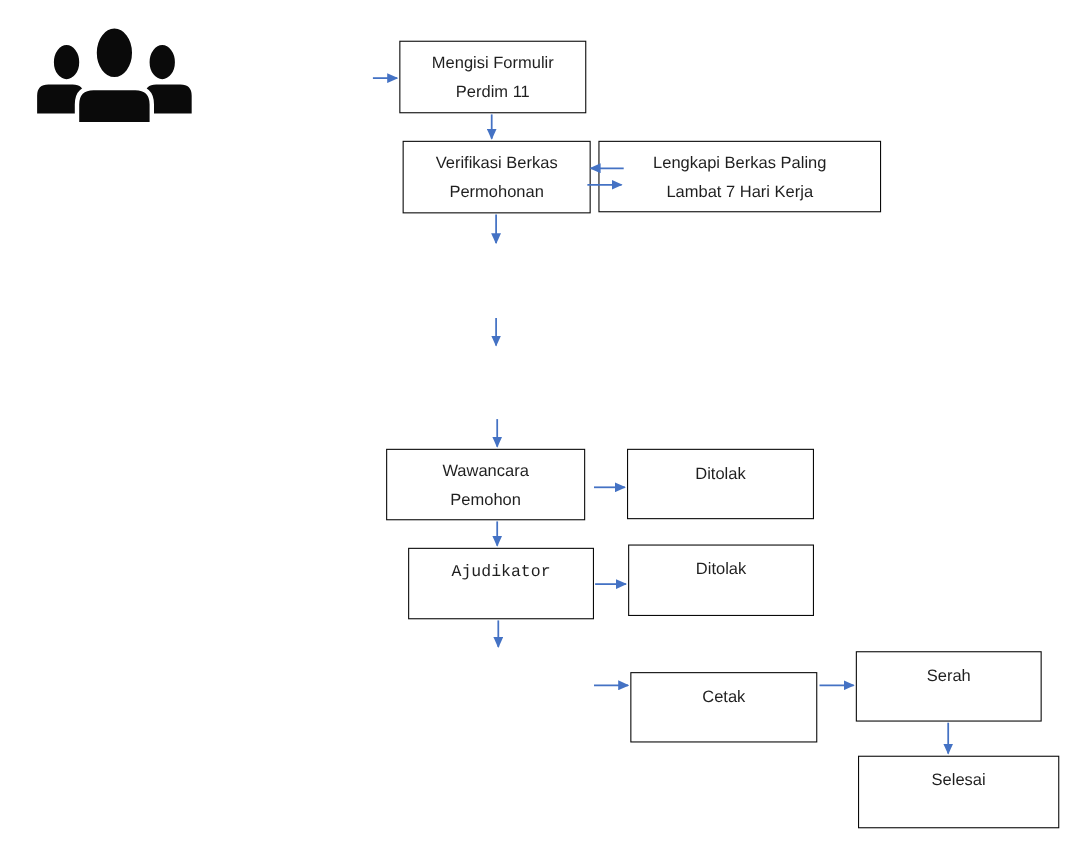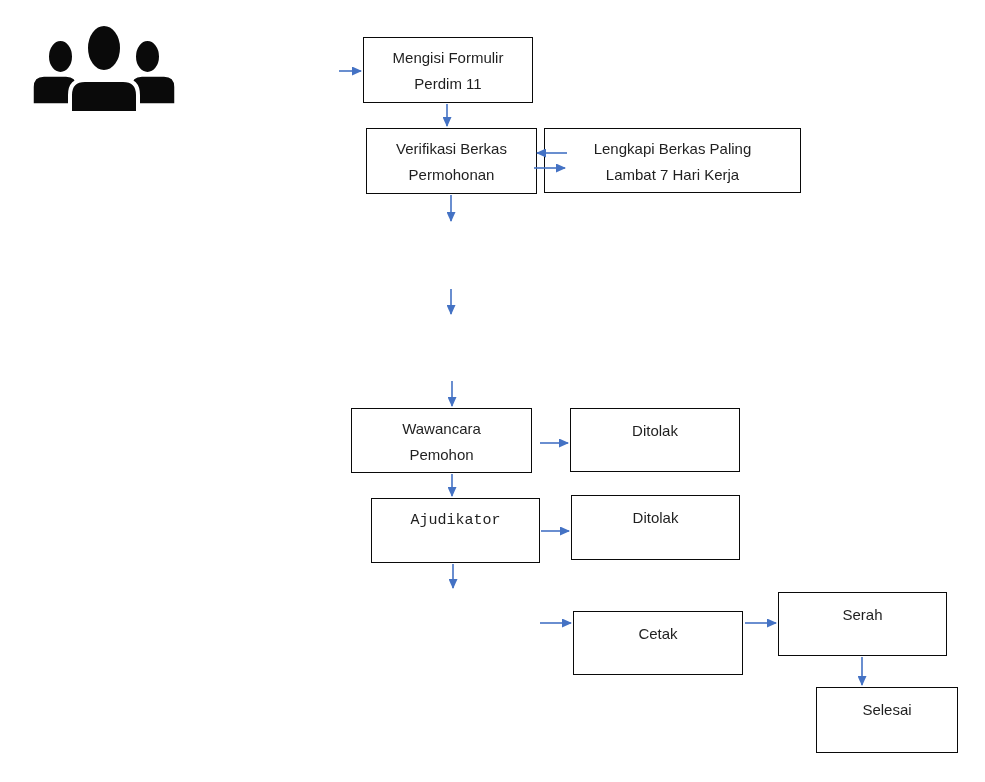--- a/index.html
+++ b/index.html
@@ -98,21 +98,21 @@
 
 
   <div class="node" style="left:573px; top:591px; width:170px; height:64px;margin-top:20px;">
     <div class="node-label">Cetak</div>
   </div>
 
   <div class="node" style="left:778px; top:592px; width:169px; height:64px;">
     <div class="node-label">Serah</div>
   </div>
 
-  <div class="node" style="left:780px; top:687px; width:142px; height:66px;margin-left:36px;">
+  <div class="node" style="left:780px; top:687px; width:183px; height:66px;">
     <div class="node-label">Selesai</div>
   </div>
 
   <div class="icon-holder">
     <svg width="150" height="92" viewBox="0 0 150 92">
       <ellipse class="people-fill" cx="30.5" cy="33.5" rx="13" ry="17" stroke-width="3"></ellipse>
       <ellipse class="people-fill" cx="117.5" cy="33.5" rx="13" ry="17" stroke-width="3"></ellipse>
       <path class="people-fill" d="M2,82 L2,64 Q2,52 14,52 L36,52 Q48,52 48,64 L48,82 Z" stroke-width="3.5"></path>
       <path class="people-fill" d="M100,82 L100,64 Q100,52 112,52 L134,52 Q146,52 146,64 L146,82 Z" stroke-width="3.5"></path>
       <ellipse class="people-fill" cx="74" cy="25" rx="18" ry="24" stroke-width="4"></ellipse>

